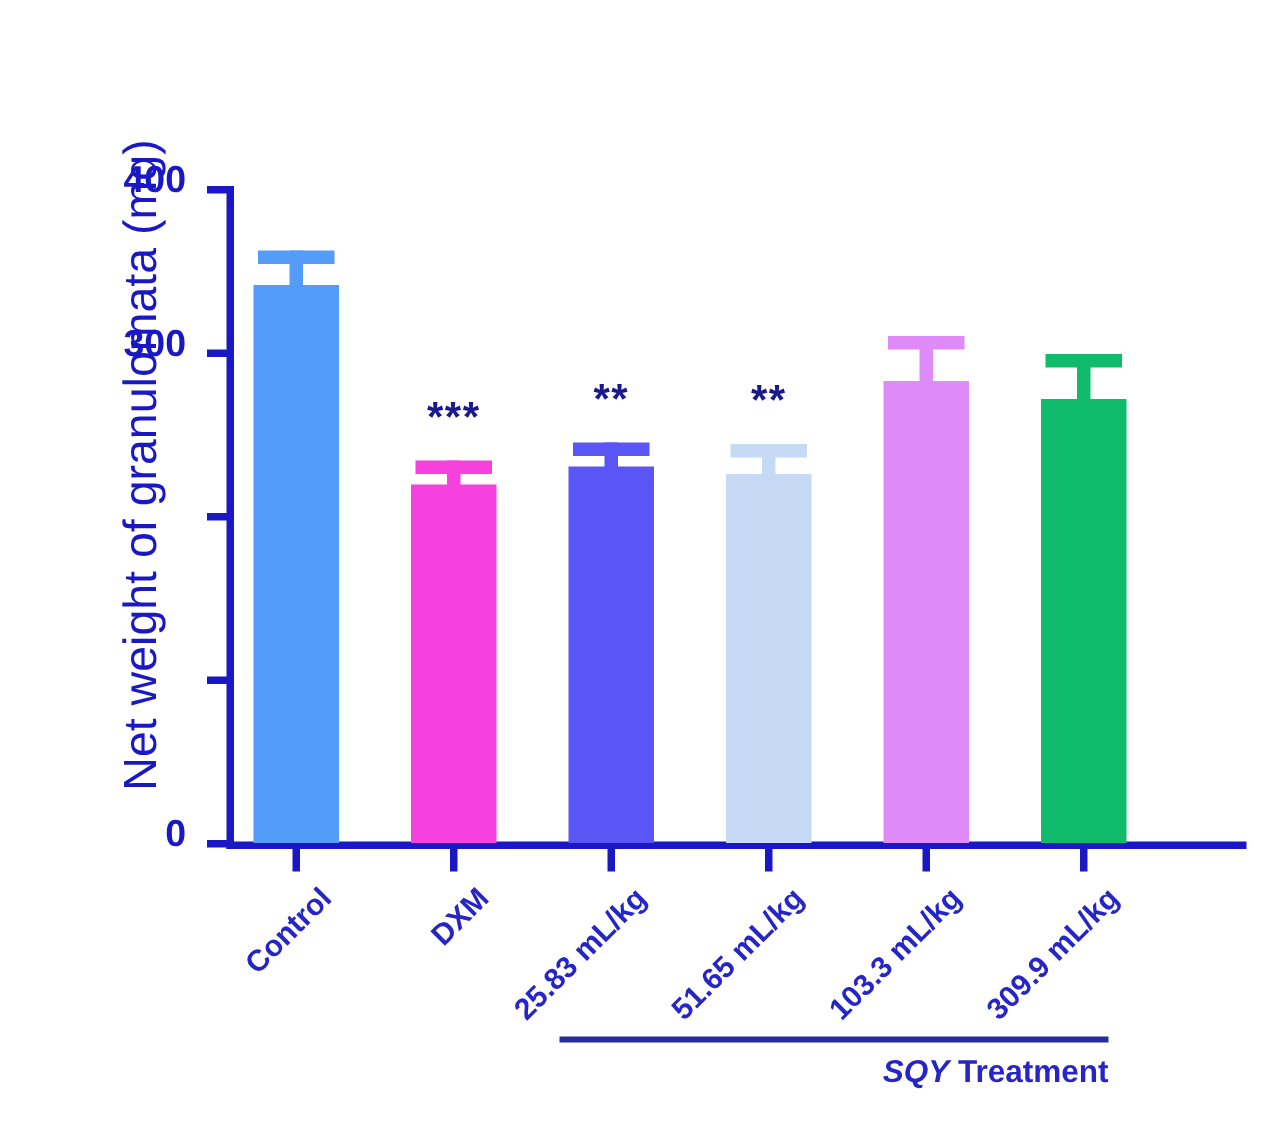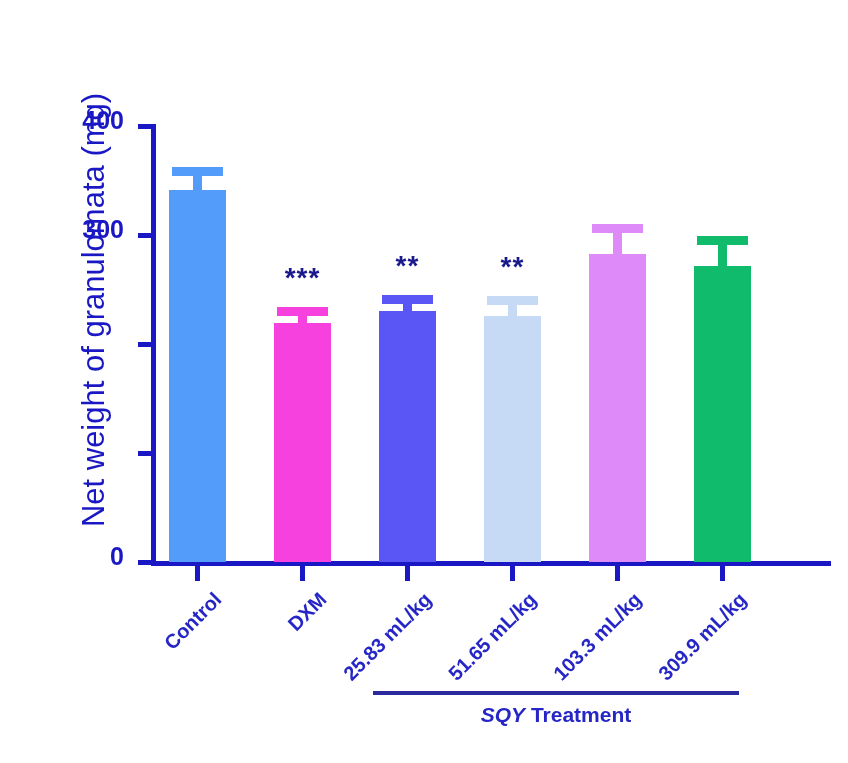--- a/index.html
+++ b/index.html
@@ -120,21 +120,21 @@
     top: 691px;
     width: 366px;
     height: 4px;
     background: #2A2A9E;
   }
   #group-label {
     position: absolute;
     left: 373px;
     top: 703px;
     width: 366px;
-    text-align: center;
+    text-align: right;
     color: #2626C6;
     font-size: 21px;
     font-weight: bold;
     white-space: nowrap;
   }
   #group-label .abbr { font-style: italic; }
 </style>
 </head>
 <body>
 

